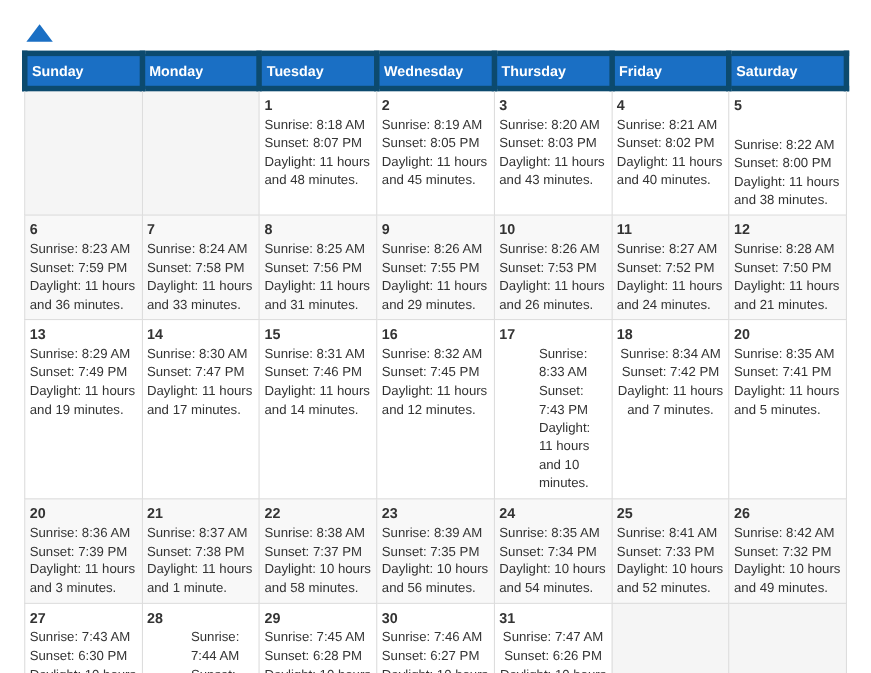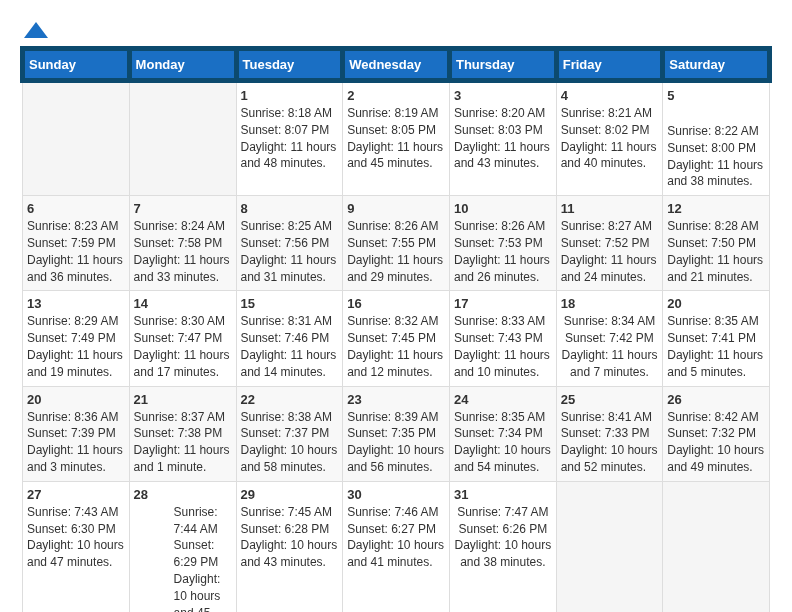--- a/index.html
+++ b/index.html
@@ -219,21 +219,21 @@
 Daylight: 11 hours and 14 minutes.</div>
         </td>
         <td>
           <span class="day-number">16</span>
           <div class="cell-content" style="white-space: pre-line;">Sunrise: 8:32 AM
 Sunset: 7:45 PM
 Daylight: 11 hours and 12 minutes.</div>
         </td>
         <td>
           <span class="day-number">17</span>
-          <div class="cell-content" style="white-space: pre-line;">Sunrise: 8:33 AM
+          <div class="cell-content" style="white-space: pre-line; margin-left: 36px;">Sunrise: 8:33 AM
 Sunset: 7:43 PM
 Daylight: 11 hours and 10 minutes.</div>
         </td>
         <td>
           <span class="day-number">18</span>
           <div class="cell-content" style="white-space: pre-line; text-align: center;">Sunrise: 8:34 AM
 Sunset: 7:42 PM
 Daylight: 11 hours and 7 minutes.</div>
         </td>
         <td>

